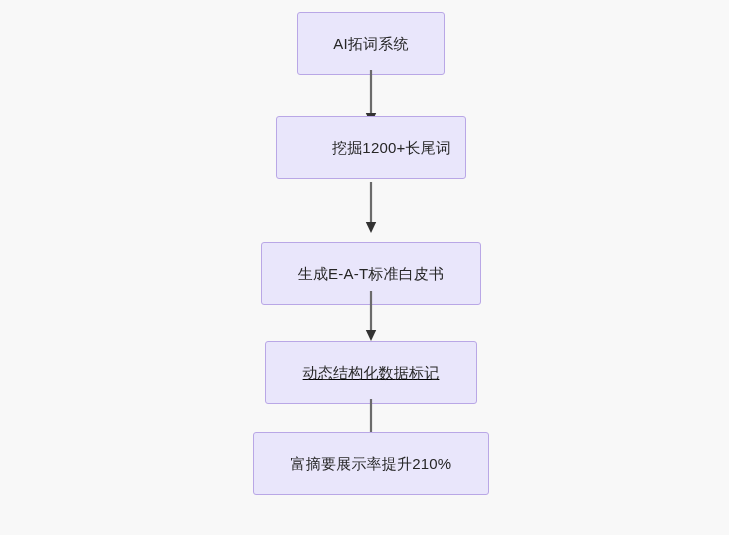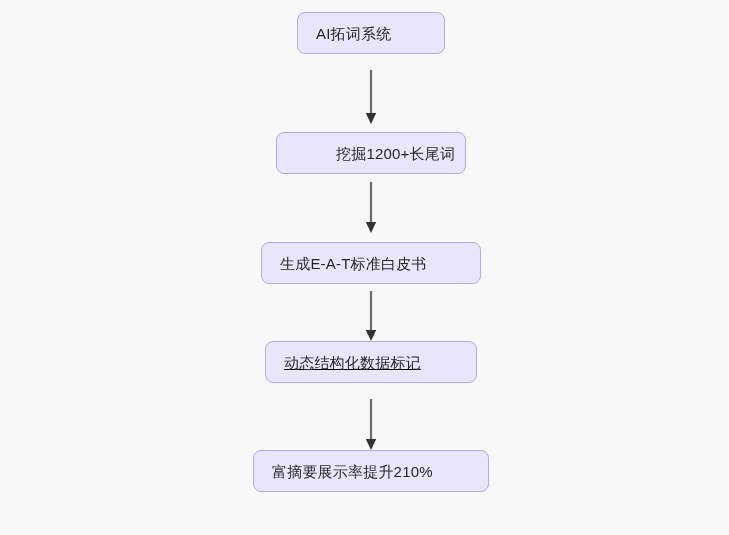--- a/index.html
+++ b/index.html
@@ -20,27 +20,27 @@
     width: 729px;
     height: 535px;
     background: #f8f8f8;
   }
 
   .node {
     position: absolute;
     left: 50%;
     transform: translateX(-50%);
     box-sizing: border-box;
-    height: 42px;
+    height: 63px;
     background: #e9e6fb;
     border: 1.6px solid #b9a7e6;
-    border-radius: 8px;
+    border-radius: 3px;
     display: flex;
     align-items: center;
-    justify-content: flex-start;
+    justify-content: center;
   }
 
   
   #flowchart .node {
     margin-left: 6.5px;
   }
 
   .node-label {
     font-size: 15px;
     line-height: 1;
@@ -59,24 +59,24 @@
     width: 14px;
     pointer-events: none;
   }
   .edge svg {
     display: block;
     overflow: visible;
   }
 
   
   .n0 { top: 12px;  width: 148px; }
-  .n1 { top: 132px; width: 190px; padding-left: 41px; }
+  .n1 { top: 116px; width: 190px; padding-left: 41px; }
   .n2 { top: 242px; width: 220px; }
   .n3 { top: 341px; width: 212px; text-decoration: underline; }
-  .n4 { top: 450px; width: 236px; }
+  .n4 { top: 432px; width: 236px; }
 
   .e0 { top: 70px;  height: 54px; }
   .e1 { top: 182px; height: 51px; }
   .e2 { top: 291px; height: 50px; }
   .e3 { top: 399px; height: 51px; }
 </style>
 </head>
 <body>
 
 <div id="flowchart">

